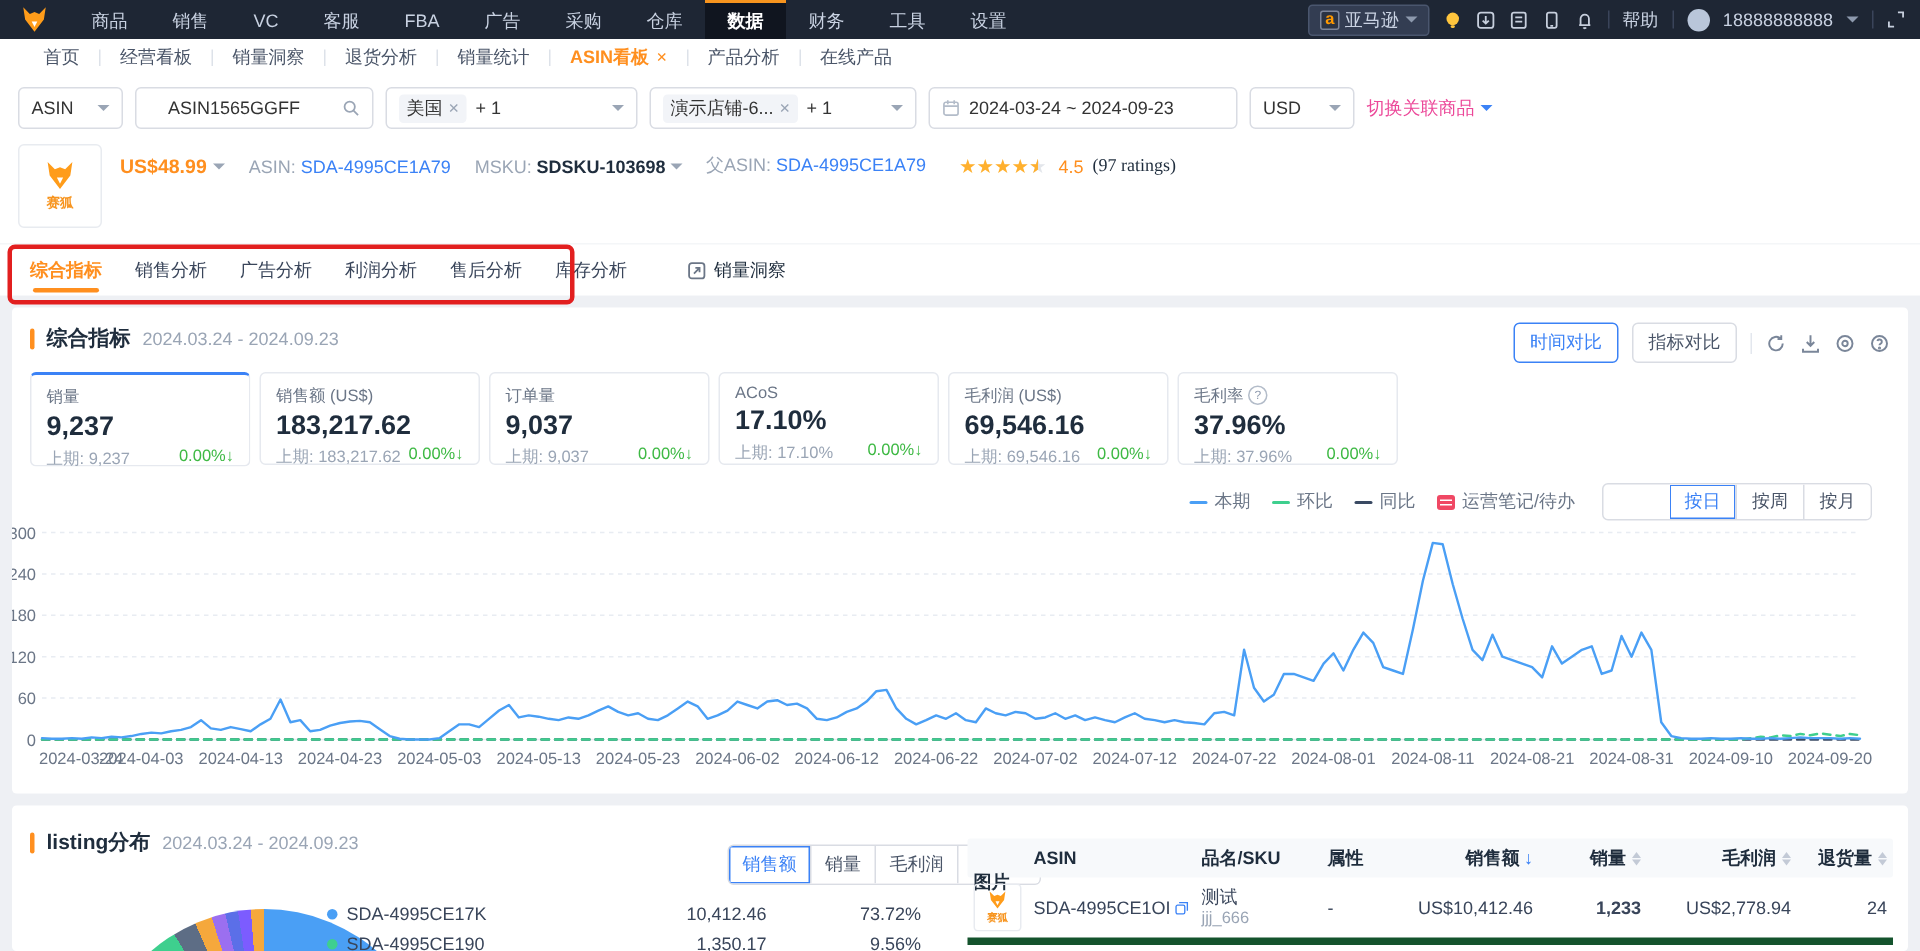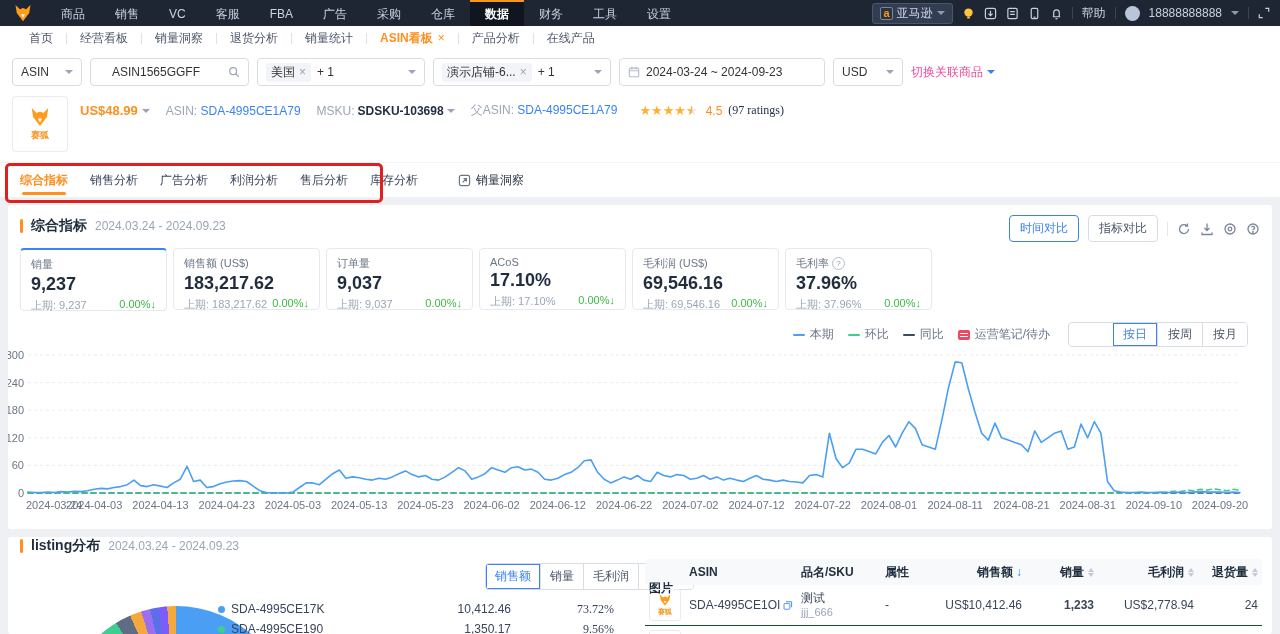--- a/index.html
+++ b/index.html
@@ -95,24 +95,24 @@
   .toggles{position:absolute;top:26px;left:477px;display:flex;border:1px solid #d9dce3;border-radius:4px;overflow:hidden;}
   .tg{padding:4px 9px;font-size:12px;color:#4a5568;border-left:1px solid #d9dce3;cursor:pointer;background:#fff;}
   .tg:first-child{border-left:none;}
   .tg.active{color:#3b82f6;box-shadow:inset 0 0 0 1px #3b82f6;}
   .pie{position:absolute;left:53px;top:69px;width:230px;height:230px;border-radius:50%;}
   .pl-rows{position:absolute;left:210px;top:62px;width:396px;font-size:12px;}
   .pl-row{display:flex;align-items:center;height:20px;}
   .pl-dot{width:7px;height:7px;border-radius:50%;display:inline-block;margin-right:6px;}
   .pl-name{width:160px;color:#39455a;cursor:pointer;}
   .pl-val{width:120px;text-align:right;color:#39455a;}
-  .pl-pct{flex:1;text-align:right;color:#39455a;font-family:Liberation Serif, serif;}
+  .pl-pct{flex:1;text-align:right;color:#39455a;}
   .ltable{position:absolute;left:637px;top:22px;right:10px;font-size:12px;}
   .lt-head{display:flex;align-items:center;background:#f7f9fb;height:26px;color:#1f2d3d;font-weight:bold;border-radius:2px;}
-  .lt-row{display:flex;align-items:center;height:40px;border-bottom:1px solid #14532d;color:#39455a;}
+  .lt-row{display:flex;align-items:center;height:40px;border-bottom:5px solid #14532d;color:#39455a;}
   .lt-cell{padding:0 4px;box-sizing:border-box;display:flex;align-items:center;overflow:hidden;white-space:nowrap;}
   .lt-cell.right{justify-content:flex-end;}
   .thumb-sm{width:30px;height:30px;border:1px solid #e8ebf0;border-radius:3px;display:flex;flex-direction:column;align-items:center;justify-content:center;}
   .thumb-sm .bname{font-size:7px;color:#f7941e;font-weight:bold;}
   .sku2{display:flex;flex-direction:column;line-height:14px;}
   .sku2 .g{color:#9aa5b5;font-size:11px;}
   .tris{display:inline-flex;flex-direction:column;gap:1px;margin-left:4px;}
   .tri-u{width:0;height:0;border-left:3px solid transparent;border-right:3px solid transparent;border-bottom:4px solid #c3cad6;}
   .tri-d{width:0;height:0;border-left:3px solid transparent;border-right:3px solid transparent;border-top:4px solid #c3cad6;}
   .sort-blue{color:#3b82f6;margin-left:3px;font-weight:normal;}
@@ -445,21 +445,21 @@
         <text x="1079.672131147541" y="162" text-anchor="middle" font-size="11" fill="#6b7687">2024-08-31</text>
         <text x="1145.9016393442623" y="162" text-anchor="middle" font-size="11" fill="#6b7687">2024-09-10</text>
         <text x="1240.1311475409836" y="162" text-anchor="end" font-size="11" fill="#6b7687">2024-09-20</text>
         <polyline points="20.0,146.0 26.6,146.0 33.2,146.0 39.9,146.0 46.5,146.0 53.1,146.0 59.7,146.0 66.4,146.0 73.0,146.0 79.6,146.0 86.2,146.0 92.9,146.0 99.5,146.0 106.1,146.0 112.7,146.0 119.3,146.0 126.0,146.0 132.6,146.0 139.2,146.0 145.8,146.0 152.5,146.0 159.1,146.0 165.7,146.0 172.3,146.0 179.0,146.0 185.6,146.0 192.2,146.0 198.8,146.0 205.4,146.0 212.1,146.0 218.7,146.0 225.3,146.0 231.9,146.0 238.6,146.0 245.2,146.0 251.8,146.0 258.4,146.0 265.0,146.0 271.7,146.0 278.3,146.0 284.9,146.0 291.5,146.0 298.2,146.0 304.8,146.0 311.4,146.0 318.0,146.0 324.7,146.0 331.3,146.0 337.9,146.0 344.5,146.0 351.1,146.0 357.8,146.0 364.4,146.0 371.0,146.0 377.6,146.0 384.3,146.0 390.9,146.0 397.5,146.0 404.1,146.0 410.8,146.0 417.4,146.0 424.0,146.0 430.6,146.0 437.2,146.0 443.9,146.0 450.5,146.0 457.1,146.0 463.7,146.0 470.4,146.0 477.0,146.0 483.6,146.0 490.2,146.0 496.9,146.0 503.5,146.0 510.1,146.0 516.7,146.0 523.3,146.0 530.0,146.0 536.6,146.0 543.2,146.0 549.8,146.0 556.5,146.0 563.1,146.0 569.7,146.0 576.3,146.0 583.0,146.0 589.6,146.0 596.2,146.0 602.8,146.0 609.4,146.0 616.1,146.0 622.7,146.0 629.3,146.0 635.9,146.0 642.6,146.0 649.2,146.0 655.8,146.0 662.4,146.0 669.0,146.0 675.7,146.0 682.3,146.0 688.9,146.0 695.5,146.0 702.2,146.0 708.8,146.0 715.4,146.0 722.0,146.0 728.7,146.0 735.3,146.0 741.9,146.0 748.5,146.0 755.1,146.0 761.8,146.0 768.4,146.0 775.0,146.0 781.6,146.0 788.3,146.0 794.9,146.0 801.5,146.0 808.1,146.0 814.8,146.0 821.4,146.0 828.0,146.0 834.6,146.0 841.2,146.0 847.9,146.0 854.5,146.0 861.1,146.0 867.7,146.0 874.4,146.0 881.0,146.0 887.6,146.0 894.2,146.0 900.9,146.0 907.5,146.0 914.1,146.0 920.7,146.0 927.3,146.0 934.0,146.0 940.6,146.0 947.2,146.0 953.8,146.0 960.5,146.0 967.1,146.0 973.7,146.0 980.3,146.0 987.0,146.0 993.6,146.0 1000.2,146.0 1006.8,146.0 1013.4,146.0 1020.1,146.0 1026.7,146.0 1033.3,146.0 1039.9,146.0 1046.6,146.0 1053.2,146.0 1059.8,146.0 1066.4,146.0 1073.0,146.0 1079.7,146.0 1086.3,146.0 1092.9,146.0 1099.5,146.0 1106.2,146.0 1112.8,146.0 1119.4,146.0 1126.0,146.0 1132.7,146.0 1139.3,146.0 1145.9,146.0 1152.5,146.0 1159.1,146.0 1165.8,146.0 1172.4,146.0 1179.0,146.0 1185.6,146.0 1192.3,146.0 1198.9,146.0 1205.5,146.0 1212.1,146.0 1218.8,146.0 1225.4,146.0 1232.0,146.0" fill="none" stroke="#3a4a63" stroke-width="1.6" stroke-dasharray="5 4" stroke-linejoin="round" stroke-linecap="round"></polyline>
         <polyline points="20.0,146.0 26.6,146.0 33.2,146.0 39.9,146.0 46.5,146.0 53.1,146.0 59.7,146.0 66.4,146.0 73.0,146.0 79.6,146.0 86.2,146.0 92.9,146.0 99.5,146.0 106.1,146.0 112.7,146.0 119.3,146.0 126.0,146.0 132.6,146.0 139.2,146.0 145.8,146.0 152.5,146.0 159.1,146.0 165.7,146.0 172.3,146.0 179.0,146.0 185.6,146.0 192.2,146.0 198.8,146.0 205.4,146.0 212.1,146.0 218.7,146.0 225.3,146.0 231.9,146.0 238.6,146.0 245.2,146.0 251.8,146.0 258.4,146.0 265.0,146.0 271.7,146.0 278.3,146.0 284.9,146.0 291.5,146.0 298.2,146.0 304.8,146.0 311.4,146.0 318.0,146.0 324.7,146.0 331.3,146.0 337.9,146.0 344.5,146.0 351.1,146.0 357.8,146.0 364.4,146.0 371.0,146.0 377.6,146.0 384.3,146.0 390.9,146.0 397.5,146.0 404.1,146.0 410.8,146.0 417.4,146.0 424.0,146.0 430.6,146.0 437.2,146.0 443.9,146.0 450.5,146.0 457.1,146.0 463.7,146.0 470.4,146.0 477.0,146.0 483.6,146.0 490.2,146.0 496.9,146.0 503.5,146.0 510.1,146.0 516.7,146.0 523.3,146.0 530.0,146.0 536.6,146.0 543.2,146.0 549.8,146.0 556.5,146.0 563.1,146.0 569.7,146.0 576.3,146.0 583.0,146.0 589.6,146.0 596.2,146.0 602.8,146.0 609.4,146.0 616.1,146.0 622.7,146.0 629.3,146.0 635.9,146.0 642.6,146.0 649.2,146.0 655.8,146.0 662.4,146.0 669.0,146.0 675.7,146.0 682.3,146.0 688.9,146.0 695.5,146.0 702.2,146.0 708.8,146.0 715.4,146.0 722.0,146.0 728.7,146.0 735.3,146.0 741.9,146.0 748.5,146.0 755.1,146.0 761.8,146.0 768.4,146.0 775.0,146.0 781.6,146.0 788.3,146.0 794.9,146.0 801.5,146.0 808.1,146.0 814.8,146.0 821.4,146.0 828.0,146.0 834.6,146.0 841.2,146.0 847.9,146.0 854.5,146.0 861.1,146.0 867.7,146.0 874.4,146.0 881.0,146.0 887.6,146.0 894.2,146.0 900.9,146.0 907.5,146.0 914.1,146.0 920.7,146.0 927.3,146.0 934.0,146.0 940.6,146.0 947.2,146.0 953.8,146.0 960.5,146.0 967.1,146.0 973.7,146.0 980.3,146.0 987.0,146.0 993.6,146.0 1000.2,146.0 1006.8,146.0 1013.4,146.0 1020.1,146.0 1026.7,146.0 1033.3,146.0 1039.9,146.0 1046.6,146.0 1053.2,146.0 1059.8,146.0 1066.4,146.0 1073.0,146.0 1079.7,146.0 1086.3,146.0 1092.9,146.0 1099.5,146.0 1106.2,146.0 1112.8,146.0 1119.4,146.0 1126.0,146.0 1132.7,146.0 1139.3,146.0 1145.9,146.0 1152.5,146.0 1159.1,145.1 1165.8,144.2 1172.4,144.6 1179.0,143.2 1185.6,143.7 1192.3,142.3 1198.9,143.2 1205.5,141.9 1212.1,142.8 1218.8,143.7 1225.4,142.3 1232.0,143.2" fill="none" stroke="#3ecf8e" stroke-width="1.6" stroke-dasharray="5 4" stroke-linejoin="round" stroke-linecap="round"></polyline>
         <polyline points="20.0,145.1 26.6,145.5 33.2,145.5 39.9,145.1 46.5,145.5 53.1,144.6 59.7,145.1 66.4,144.2 73.0,144.6 79.6,143.7 86.2,142.3 92.9,141.4 99.5,141.9 106.1,140.5 112.7,139.6 119.3,137.7 126.0,133.1 132.6,138.6 139.2,139.6 145.8,137.7 152.5,139.1 159.1,140.5 165.7,135.9 172.3,132.2 179.0,119.3 185.6,134.5 192.2,133.1 198.8,140.5 205.4,139.6 212.1,136.8 218.7,135.0 225.3,134.0 231.9,133.6 238.6,134.5 245.2,139.1 251.8,143.7 258.4,145.5 265.0,146.0 271.7,146.0 278.3,146.0 284.9,145.1 291.5,140.5 298.2,135.9 304.8,135.9 311.4,137.7 318.0,132.2 324.7,126.7 331.3,123.0 337.9,131.3 344.5,129.9 351.1,130.8 357.8,132.2 364.4,133.1 371.0,131.3 377.6,132.2 384.3,129.9 390.9,126.7 397.5,123.9 404.1,127.6 410.8,129.9 417.4,128.5 424.0,132.2 430.6,133.1 437.2,129.9 443.9,125.3 450.5,120.7 457.1,123.9 463.7,132.2 470.4,129.9 477.0,126.7 483.6,120.7 490.2,123.0 496.9,125.3 503.5,120.7 510.1,119.8 516.7,123.0 523.3,122.1 530.0,125.3 536.6,132.2 543.2,133.1 549.8,131.3 556.5,127.6 563.1,125.3 569.7,120.7 576.3,113.8 583.0,112.9 589.6,125.3 596.2,132.2 602.8,135.9 609.4,133.1 616.1,129.9 622.7,132.2 629.3,128.5 635.9,133.1 642.6,134.5 649.2,125.3 655.8,128.5 662.4,129.9 669.0,127.6 675.7,128.5 682.3,132.2 688.9,131.3 695.5,128.5 702.2,132.2 708.8,129.9 715.4,133.1 722.0,131.3 728.7,133.1 735.3,134.5 741.9,131.3 748.5,128.5 755.1,132.2 761.8,133.1 768.4,134.5 775.0,133.1 781.6,134.5 788.3,135.0 794.9,135.9 801.5,128.5 808.1,127.6 814.8,129.9 821.4,86.2 828.0,111.5 834.6,120.7 841.2,116.1 847.9,102.3 854.5,102.3 861.1,104.6 867.7,106.9 874.4,95.4 881.0,88.5 887.6,100.0 894.2,86.2 900.9,74.7 907.5,81.6 914.1,97.7 920.7,100.0 927.3,102.3 934.0,72.4 940.6,40.2 947.2,14.9 953.8,15.8 960.5,42.5 967.1,65.5 973.7,86.2 980.3,93.1 987.0,76.1 993.6,90.8 1000.2,93.1 1006.8,95.4 1013.4,97.7 1020.1,104.6 1026.7,83.9 1033.3,95.4 1039.9,90.8 1046.6,86.2 1053.2,83.9 1059.8,102.3 1066.4,100.0 1073.0,77.0 1079.7,90.8 1086.3,74.7 1092.9,86.2 1099.5,134.5 1106.2,143.7 1112.8,145.1 1119.4,145.5 1126.0,145.5 1132.7,145.1 1139.3,145.5 1145.9,145.5 1152.5,145.1 1159.1,145.5 1165.8,145.5 1172.4,145.1 1179.0,145.5 1185.6,145.1 1192.3,144.6 1198.9,145.1 1205.5,145.1 1212.1,145.1 1218.8,145.5 1225.4,145.1 1232.0,145.5" fill="none" stroke="#4a9ff5" stroke-width="1.6" stroke-dasharray="none" stroke-linejoin="round" stroke-linecap="round"></polyline>
       </svg>
   </section>
 
   <section class="panel panel2">
-    <div class="p-head" style="top:0;">
+    <div class="p-head" style="top:16px;">
       <span class="obar"></span>
       <span class="p-title2">listing分布</span>
       <span class="p-date">2024.03.24 - 2024.09.23</span>
     </div>
     <div class="toggles" id="listing-toggles">
         <span class="tg active">销售额</span>
         <span class="tg">销量</span>
         <span class="tg">毛利润</span>
         <span class="tg">退货量</span>
       </div>

